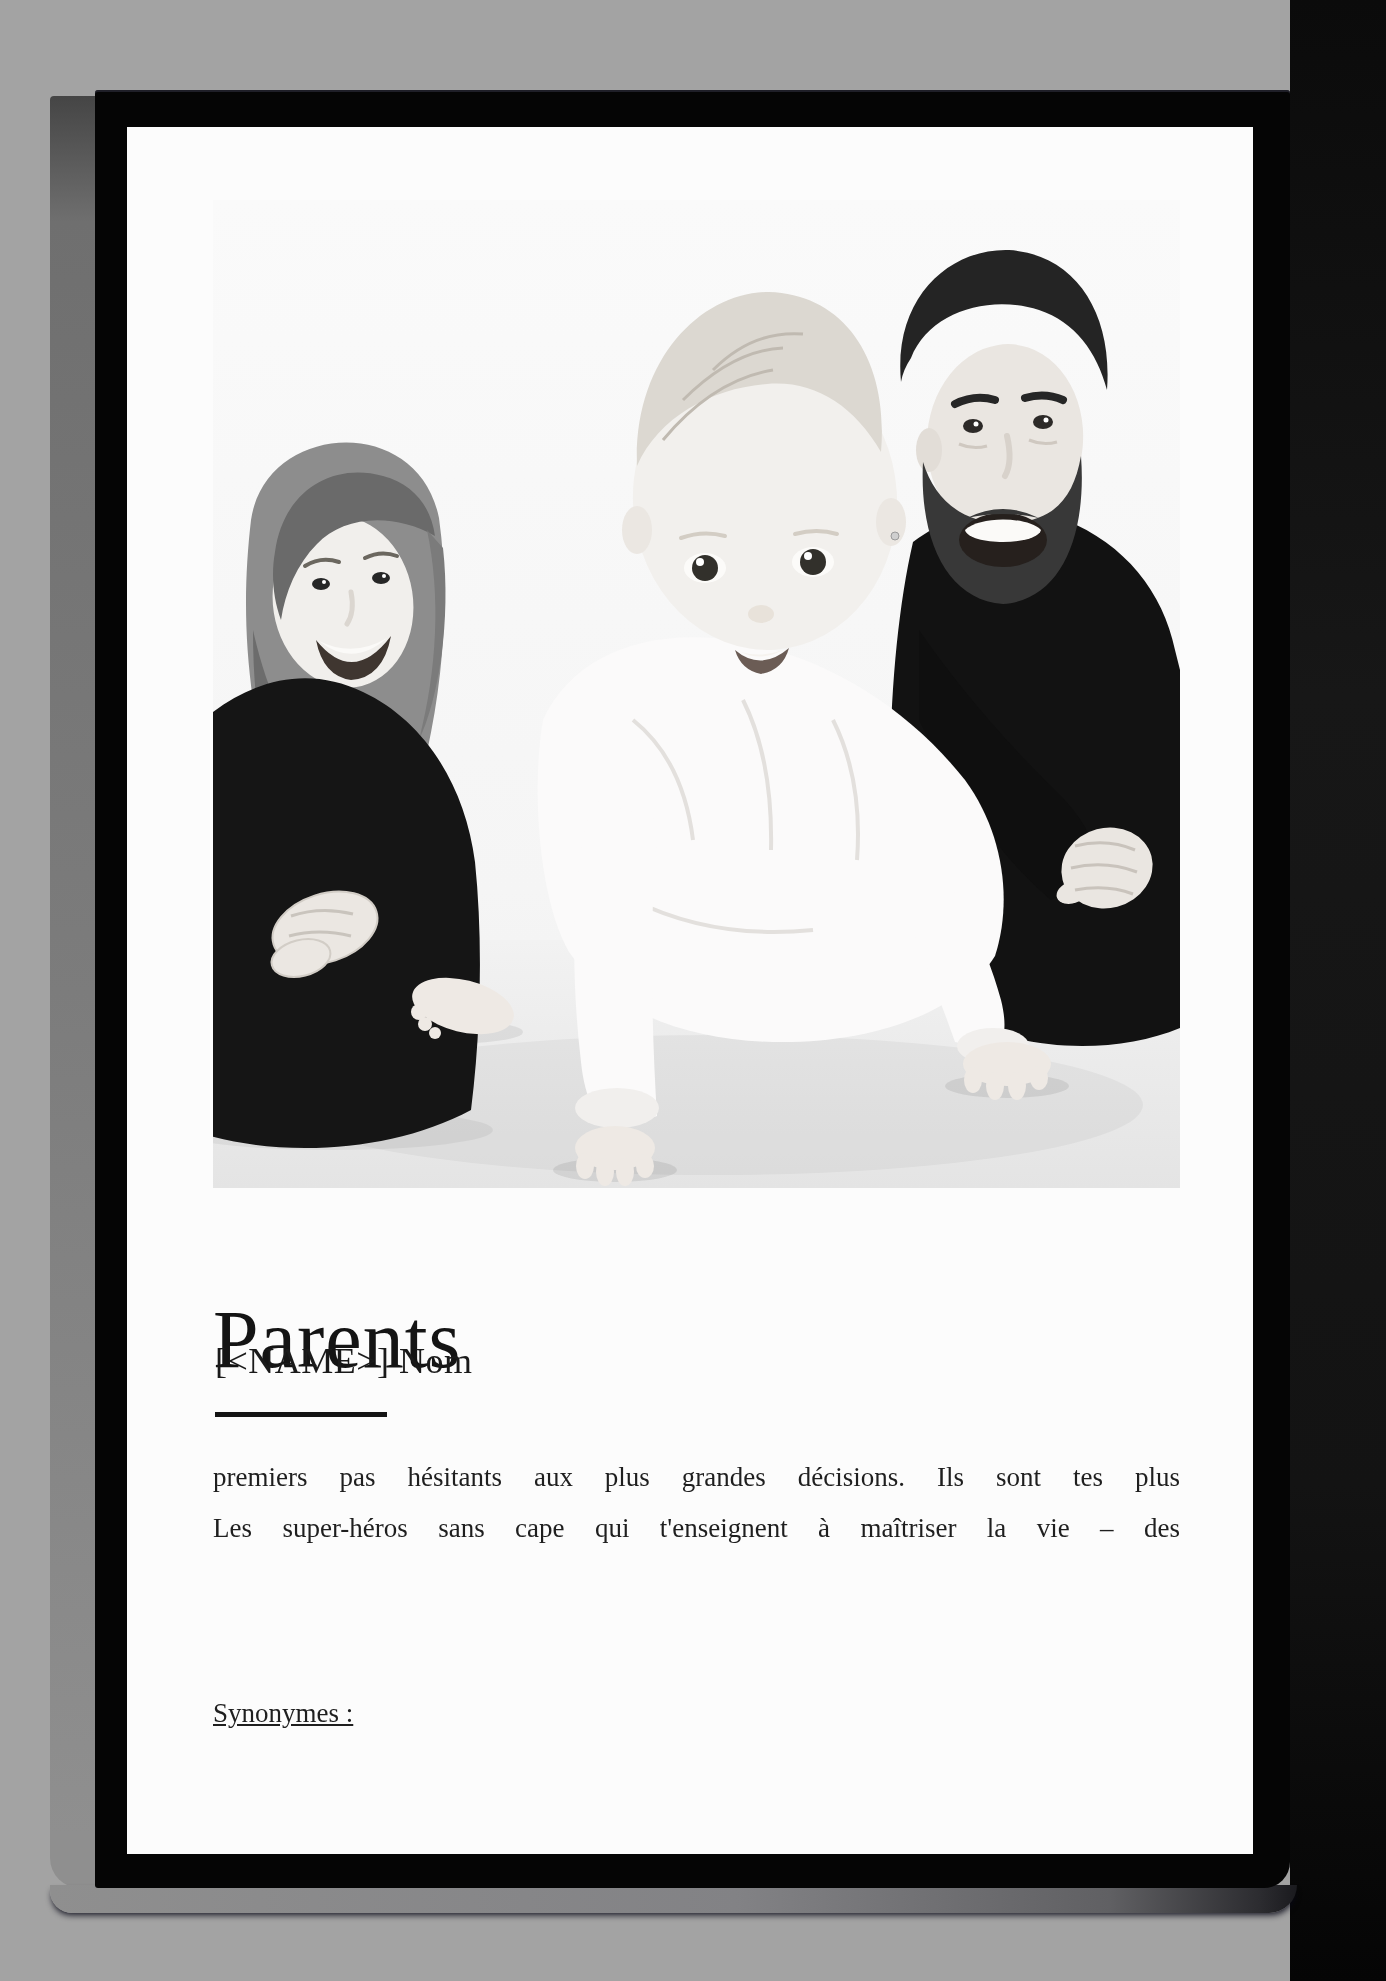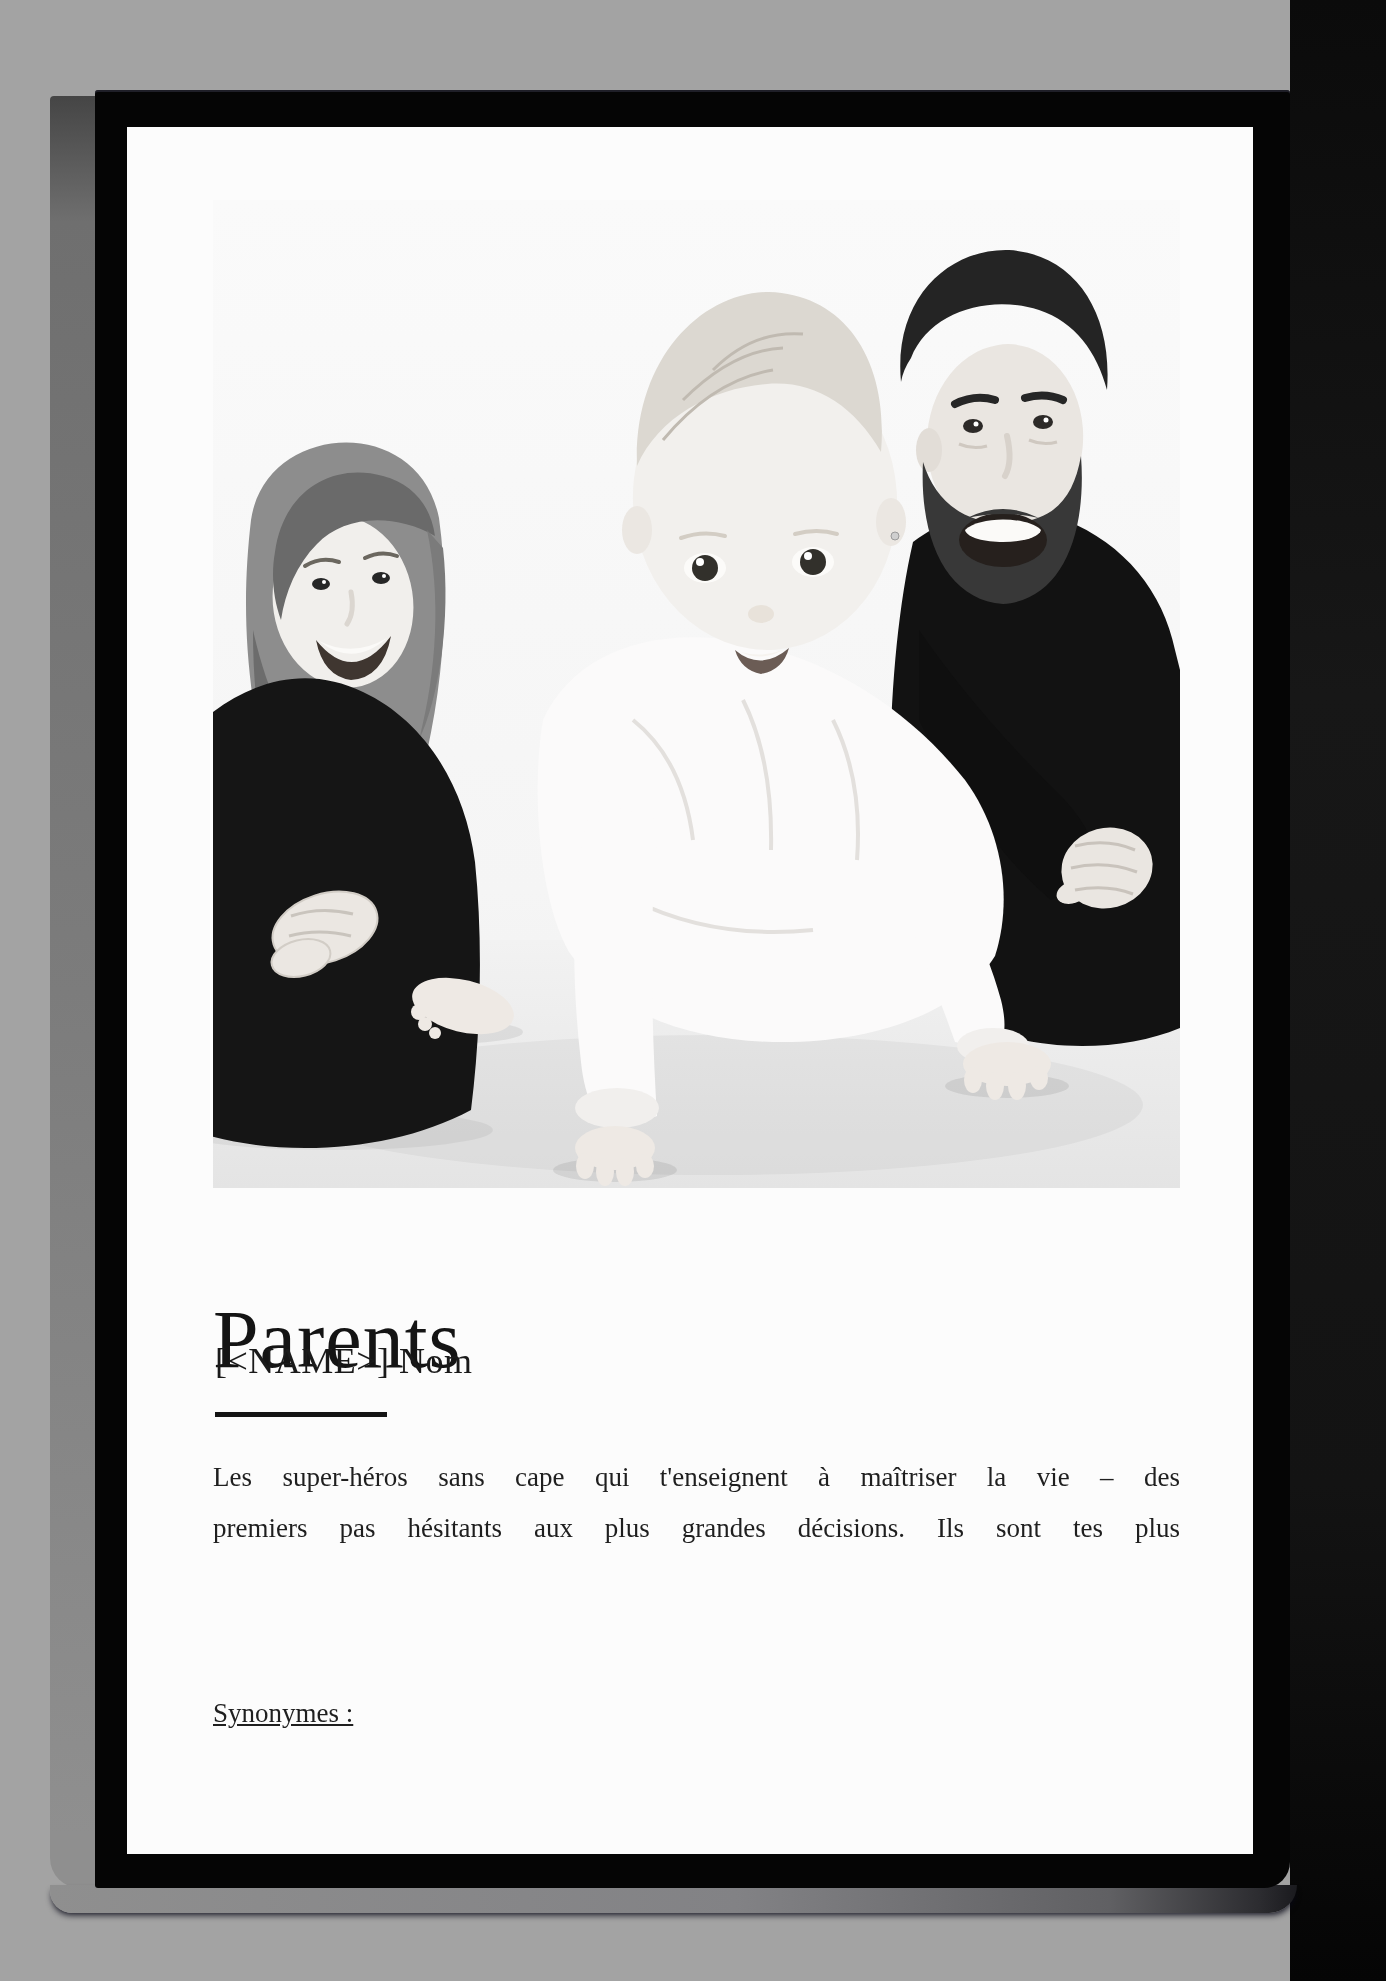--- a/index.html
+++ b/index.html
@@ -177,21 +177,21 @@
         <path d="M 528 452 Q 548 462 570 450 Q 548 458 528 452 Z" fill="#f6f3ef"></path>
       </g>
     </svg>
   </div>
 
   <h1 class="title">Parents</h1>
   <div class="phonetic">[&lt;NAME&gt;] Nom</div>
   <div class="divider"></div>
 
   <div class="definition">
+    <div class="jline">premiers pas hésitants aux plus grandes décisions. Ils sont tes plus</div>
     <div class="jline">Les super-héros sans cape qui t'enseignent à maîtriser la vie – des</div>
-    <div class="jline">premiers pas hésitants aux plus grandes décisions. Ils sont tes plus</div>
   </div>
 
   <div class="synonyms">
     <div class="syn-label">Synonymes :</div>
   </div>
 
 </div>
 
 </body></html>

